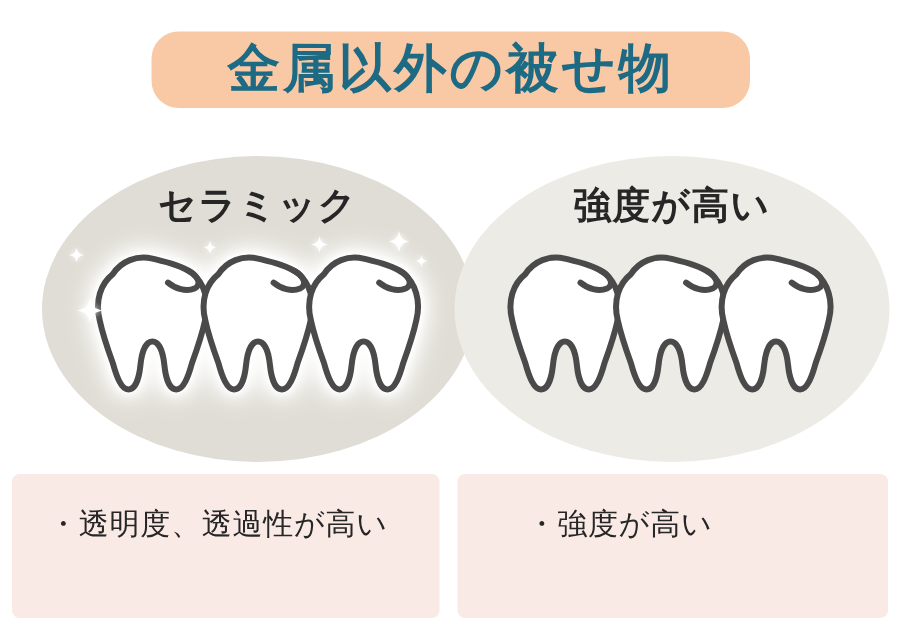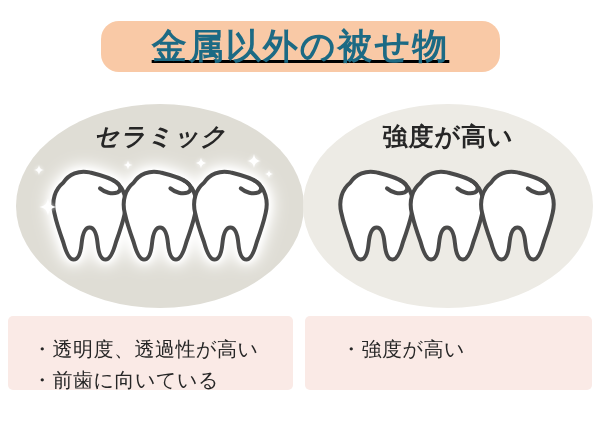--- a/index.html
+++ b/index.html
@@ -8,33 +8,33 @@
     font-family:"DejaVu Sans","Liberation Sans",sans-serif;
     overflow:hidden;
   }
   .canvas{position:relative;width:600px;height:424px;background:#ffffff;}
 
   
   .title-box{
     position:absolute;left:101px;top:21px;width:399px;height:51px;
     background:var(--title-bg,#f9c9a6);
     border-radius:18px;
-    display:flex;align-items:center;justify-content:center;text-decoration:underline;
+    display:flex;align-items:center;justify-content:center;
   }
   .title-box h1{
     margin:0;font-size:35px;font-weight:bold;line-height:1;
     color:var(--title-text,#1c6a84);
     letter-spacing:2px;white-space:nowrap;
   }
 
   
   .oval{
     position:absolute;top:104px;height:204px;border-radius:50%;
   }
-  .oval.ceramic{left:16px;width:288px;background:var(--oval-ceramic,#dfddd5);font-style:italic;}
+  .oval.ceramic{left:28px;width:288px;background:var(--oval-ceramic,#dfddd5);}
   .oval.zirconia{left:303px;width:290px;background:var(--oval-zirconia,#edebe5);}
   .oval-label{
     position:absolute;top:16px;left:0;width:100%;text-align:center;
     font-size:25px;font-weight:600;color:var(--body-text,#262626);
     letter-spacing:1px;white-space:nowrap;
   }
   .teeth{
     position:absolute;left:33px;top:62px;width:222px;height:100px;
   }
   .teeth.glow{
@@ -42,28 +42,28 @@
            drop-shadow(0 0 6px #fff) drop-shadow(0 0 9px rgba(255,255,255,.85));
   }
   .sparkle-layer{
     position:absolute;left:0;top:0;width:288px;height:204px;
     pointer-events:none;
     filter:drop-shadow(0 0 2px rgba(255,255,255,.9));
   }
 
   
   .info-box{
-    position:absolute;top:316px;height:74px;
+    position:absolute;top:316px;height:96px;
     background:var(--info-box-bg,#faeae6);
     border-radius:5px;
     box-sizing:border-box;
     color:var(--body-text,#262626);
   }
   .info-box.ceramic-box{left:8px;width:285px;padding:18px 0 0 24px;}
-  .info-box.zirconia-box{left:305px;width:287px;padding:18px 0 0 36px;}
+  .info-box.zirconia-box{left:305px;width:287px;padding:18px 0 0 46px;}
   .info-box p{
     margin:0;font-size:20px;line-height:31px;white-space:nowrap;
     letter-spacing:0.5px;
   }
 </style>
 </head>
 <body>
 
 <div class="canvas">
 
@@ -106,20 +106,19 @@
     <svg class="teeth" viewBox="0 0 276 125" preserveAspectRatio="xMidYMid meet" style="stroke:var(--tooth-outline,#4a4a4a)" stroke-width="5" stroke-linecap="round" stroke-linejoin="round">
       <use href="#tooth" x="0"></use>
       <use href="#tooth" x="88"></use>
       <use href="#tooth" x="176"></use>
     </svg>
     <div class="oval-label">強度が高い</div>
   </div>
 
   <div class="info-box ceramic-box">
     <p>・透明度、透過性が高い</p>
-    <p>・前歯に向いている</p>
   </div>
 
   <div class="info-box zirconia-box">
     <p>・強度が高い</p>
   </div>
 
 </div>
 
 </body></html>

